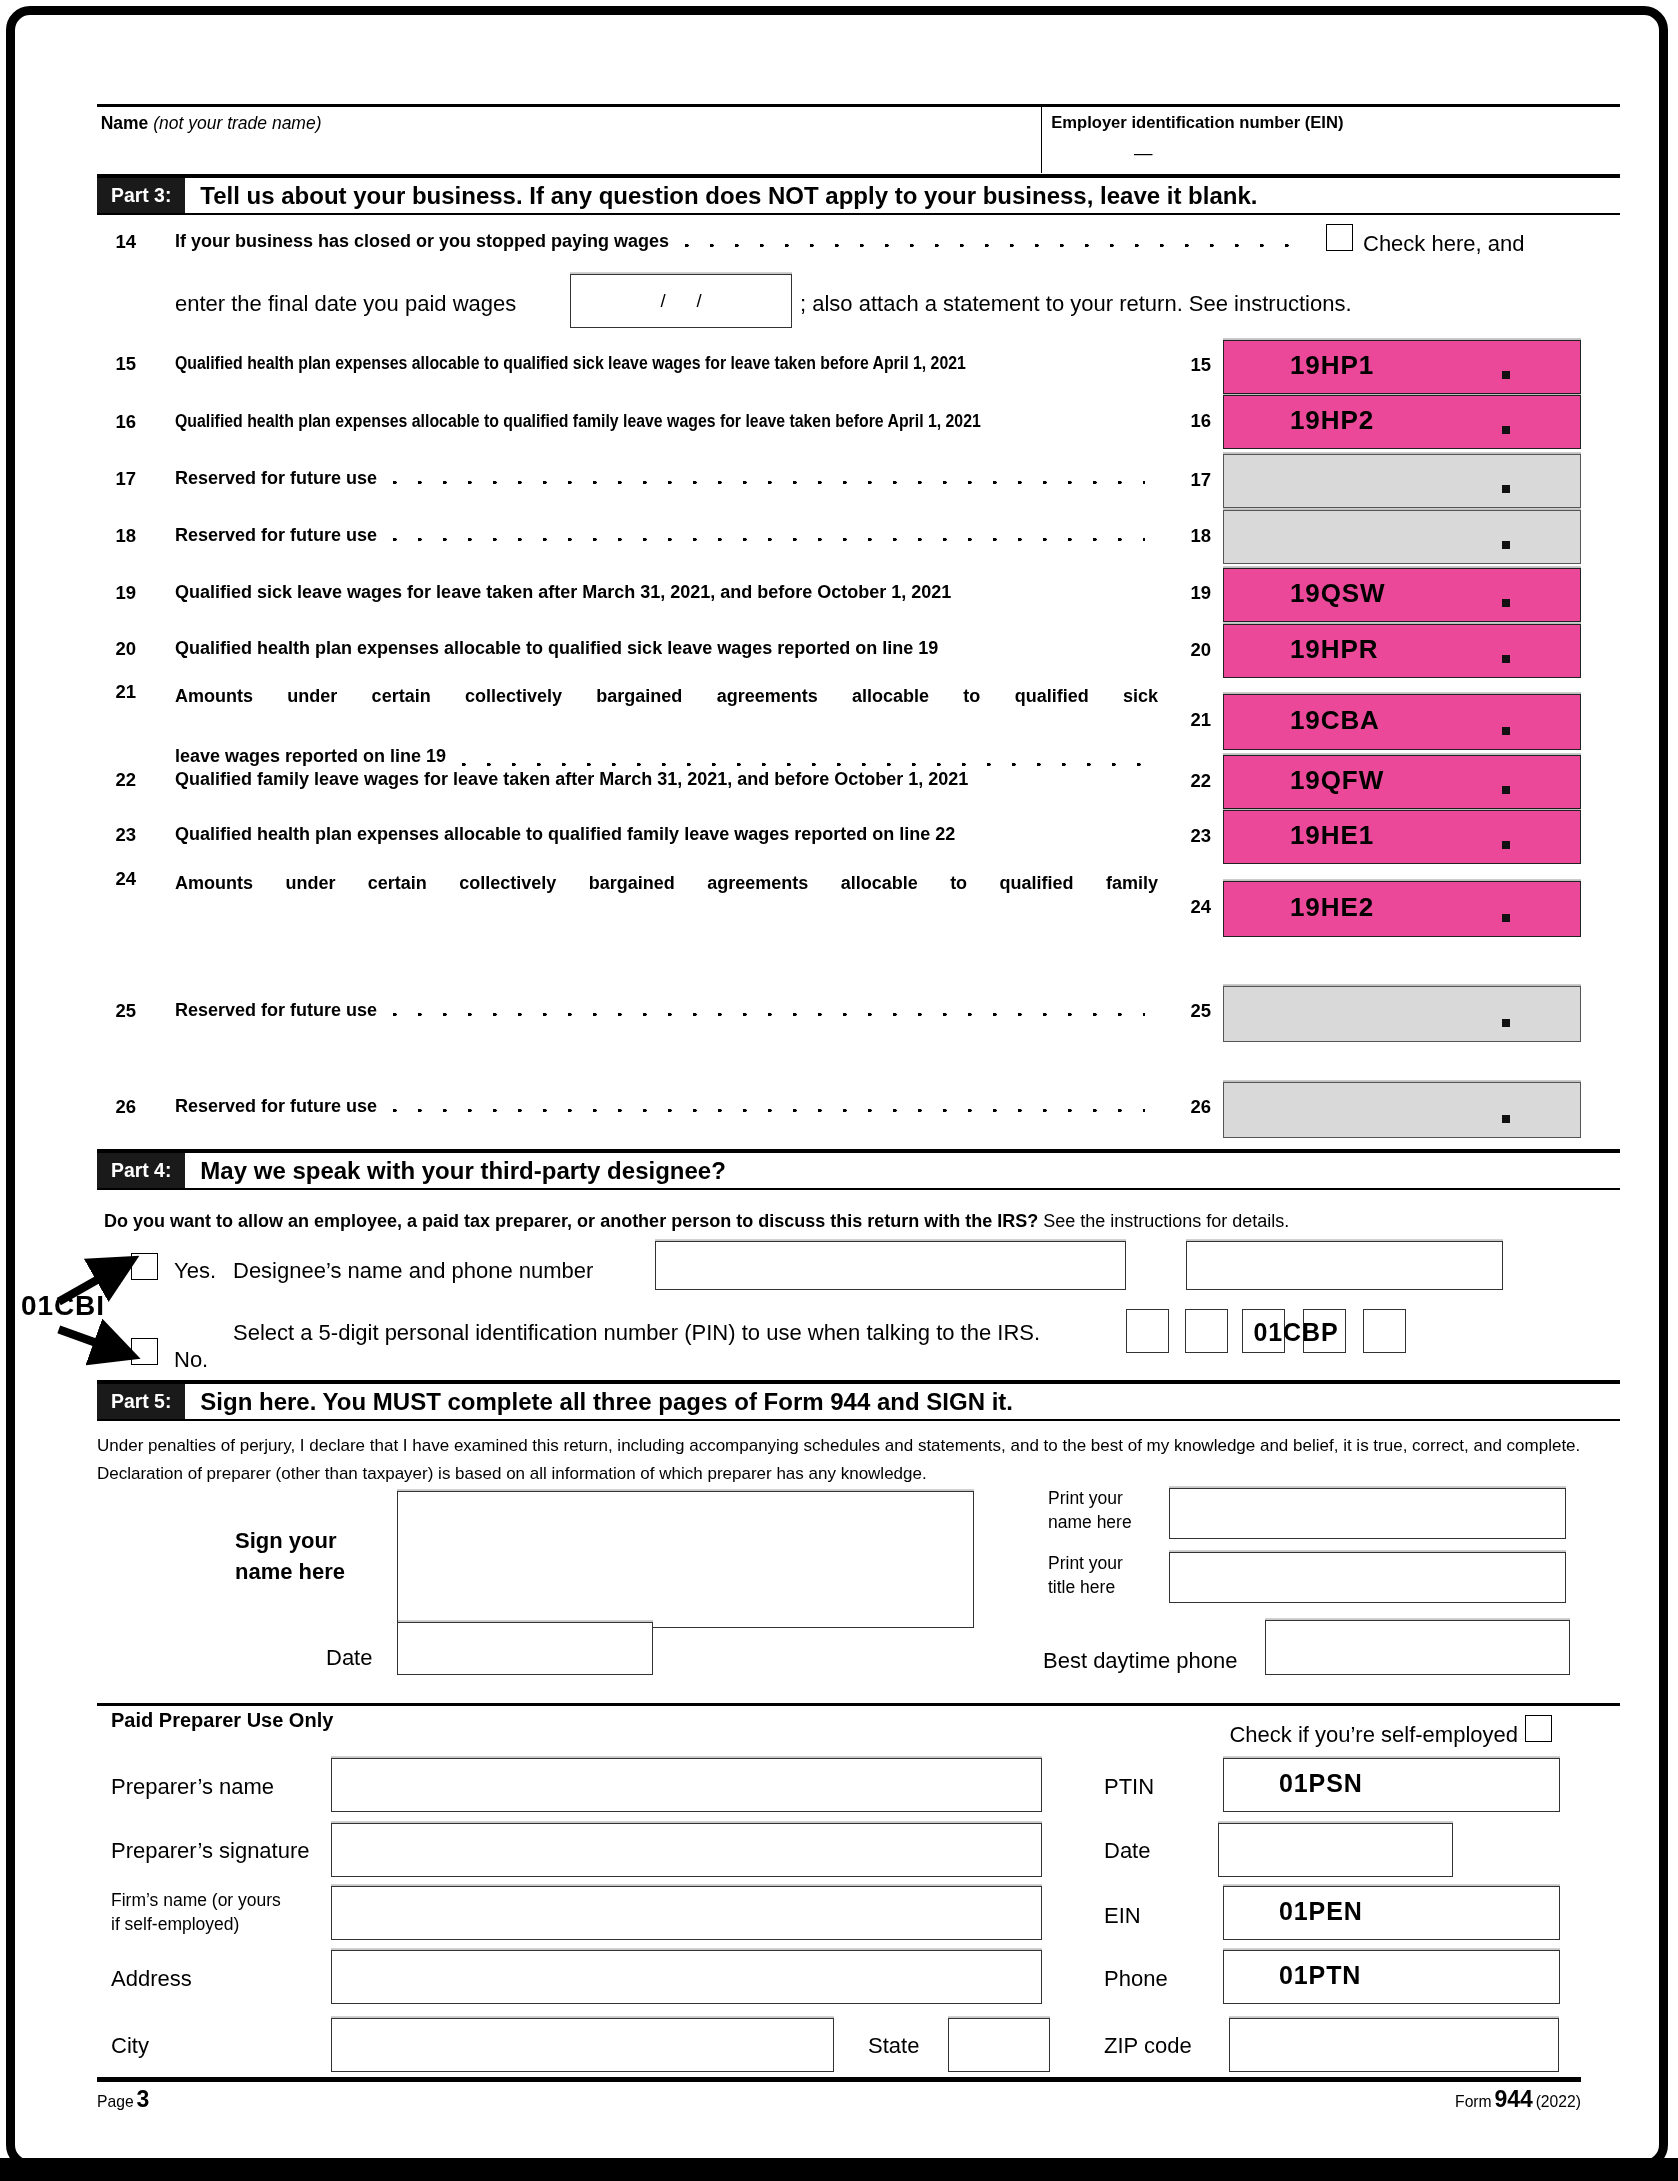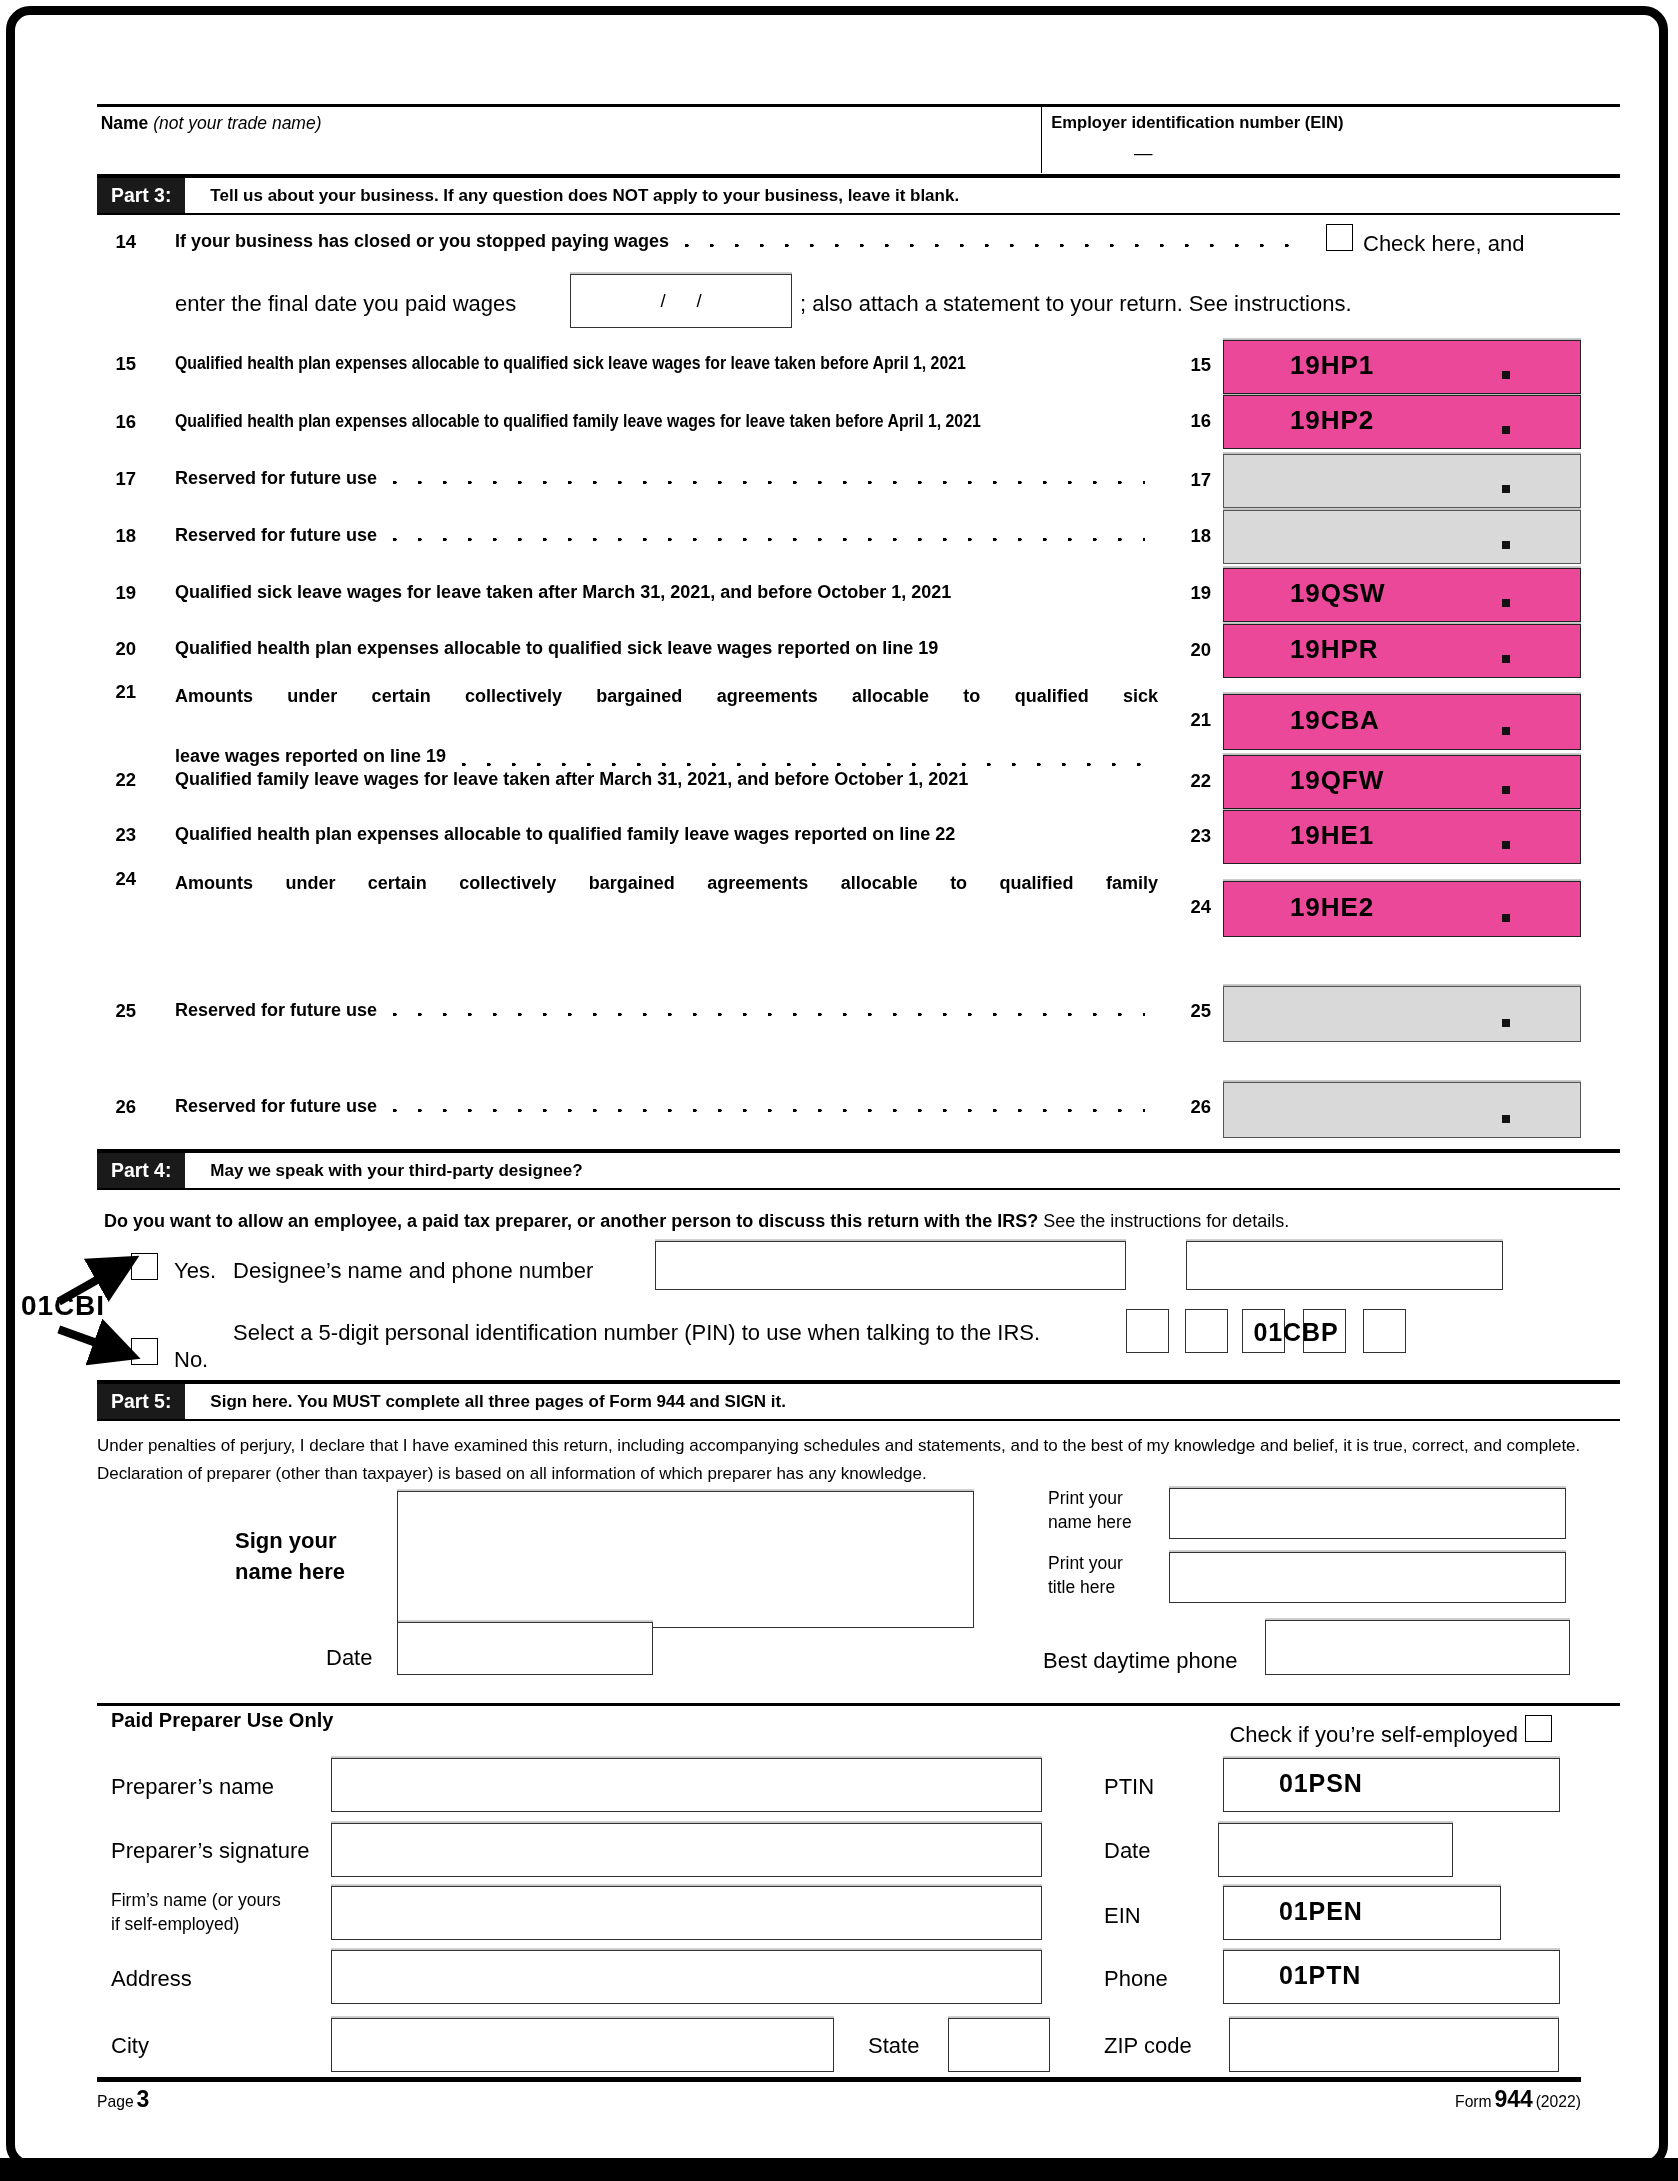--- a/index.html
+++ b/index.html
@@ -24,21 +24,21 @@
   .head-name { flex:1; padding:5.5px 0 0 3.7px; font-size:17.5px; }
   .head-ein  { width:579px; border-left:1.8px solid #000; padding:5.5px 0 0 9.2px; font-size:16.6px; position:relative; }
   .ein-dash  { position:absolute; left:92px; top:35px; font-size:18.5px; }
 
   
   .part-bar { position:absolute; left:0; width:1523px; height:41px;
               border-top:4.6px solid #000; border-bottom:2.8px solid #000;
               display:flex; align-items:stretch; background:#fff; }
   .part-label { background:#1a1a1a; color:#fff; font-weight:bold; font-size:19.4px;
                 display:flex; align-items:center; padding:0 14px; }
-  .part-title { font-weight:bold; font-size:17px; display:flex; align-items:center; padding-left:25px; white-space:nowrap; }
+  .part-title { font-weight:bold; font-size:24px; display:flex; align-items:center; padding-left:15px; white-space:nowrap; }
 
   .txt  { font-size:22px; }
   .txtb { font-size:18px; font-weight:bold; }
 
   .lnum { position:absolute; font-size:18.5px; font-weight:bold; }
   .rnum { position:absolute; left:1061px; width:53px; text-align:right; font-size:18.5px; font-weight:bold; }
 
   .lrow-text { position:absolute; left:78px; font-size:18px; font-weight:bold; }
   .cond { transform:scaleX(0.88); transform-origin:left center; white-space:nowrap; }
 
@@ -324,21 +324,21 @@
     <div class="inbox" style="left:234px; top:1823px; width:711px; height:54px;"></div>
     <span class="abs txt" style="left:1007px; top:1838px;">Date</span>
     <div class="inbox" style="left:1121px; top:1823px; width:235px; height:54px;"></div>
 
     <div class="small-label" style="left:14px; top:1888px;">
       <div>Firm’s name (or yours</div>
       <div>if self-employed)</div>
     </div>
     <div class="inbox" style="left:234px; top:1886px; width:711px; height:54px;"></div>
     <span class="abs txt" style="left:1007px; top:1903px;">EIN</span>
-    <div class="inbox" style="left:1126px; top:1886px; width:278px; height:54px;">
+    <div class="inbox" style="left:1126px; top:1886px; width:337px; height:54px;">
       <span class="boxval">01PEN</span>
     </div>
 
     <span class="abs txt nw" style="left:14px; top:1966px;">Address</span>
     <div class="inbox" style="left:234px; top:1950px; width:711px; height:54px;"></div>
     <span class="abs txt" style="left:1007px; top:1966px;">Phone</span>
     <div class="inbox" style="left:1126px; top:1950px; width:337px; height:54px;">
       <span class="boxval">01PTN</span>
     </div>
 

